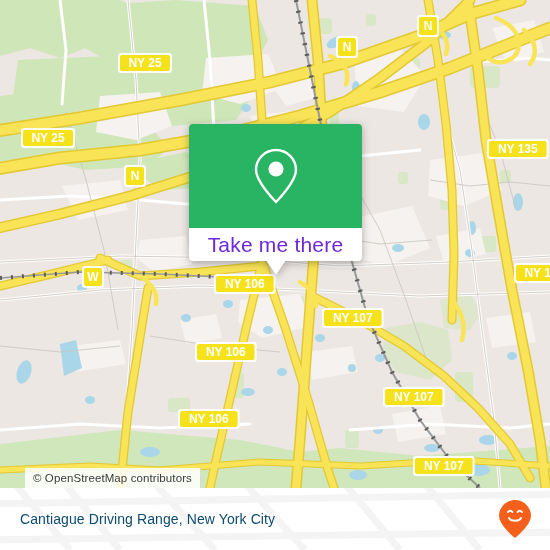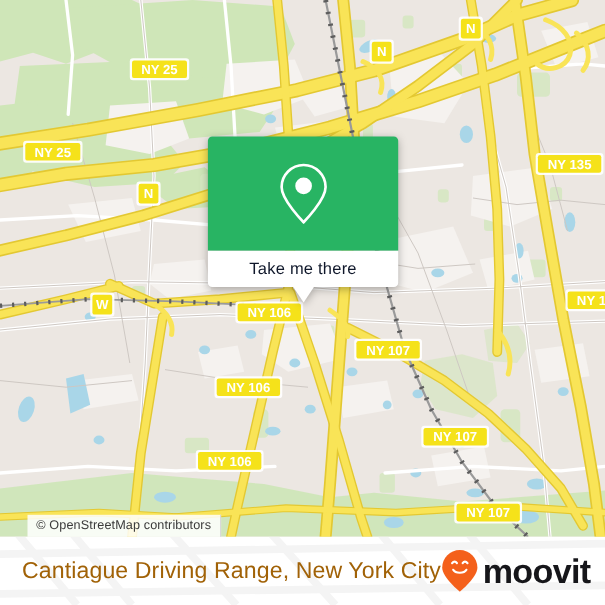--- a/index.html
+++ b/index.html
@@ -60,22 +60,22 @@
   }
   #popup-white {
     background: #ffffff;
     height: 33px;
     border-radius: 0 0 4px 4px;
     display: flex;
     align-items: center;
     justify-content: center;
   }
   #popup-label {
-    font-size: 15px;
-    color: #0f172a;
+    font-size: 21px;
+    color: #6d28d9;
     letter-spacing: 0.2px;
   }
   #popup-tail {
     position: absolute;
     left: 50%;
     margin-left: -10px;
     top: 136px;
     width: 0; height: 0;
     border-left: 10px solid transparent;
     border-right: 10px solid transparent;
@@ -98,22 +98,22 @@
   #footer-inner {
     position: relative;
     width: 550px; height: 62px;
     display: flex;
     align-items: center;
     justify-content: space-between;
     padding: 0 18px 0 20px;
     box-sizing: border-box;
   }
   #footer-title {
-    font-size: 21px;
-    color: #a16207;
+    font-size: 14px;
+    color: #0c4a6e;
     letter-spacing: 0.1px;
     white-space: nowrap;
     z-index: 2;
     text-align: center;
   }
   #brand {
     display: flex;
     align-items: center;
     gap: 4px;
     z-index: 2;
@@ -421,18 +421,17 @@
     </svg>
     <div id="footer-inner">
       <div id="footer-title">Cantiague Driving Range, New York City</div>
       <div id="brand">
         <svg width="34" height="40" viewBox="0 0 34 40">
           <path d="M17 1 C8.2 1 1 8.2 1 17 C1 26 17 39 17 39 C17 39 33 26 33 17 C33 8.2 25.8 1 17 1 Z" fill="#f4601b"></path>
           <path d="M10 13 C11.4 11.2 13.2 11.2 14.4 13" fill="none" stroke="#ffffff" stroke-width="2" stroke-linecap="round"></path>
           <path d="M19.6 13 C20.8 11.2 22.6 11.2 24 13" fill="none" stroke="#ffffff" stroke-width="2" stroke-linecap="round"></path>
           <path d="M11 19 C13 22.6 21 22.6 23 19" fill="none" stroke="#ffffff" stroke-width="2" stroke-linecap="round"></path>
         </svg>
-        <span id="brand-wordmark">moovit</span>
       </div>
     </div>
   </div>
 
 </div>
 
 </body></html>

